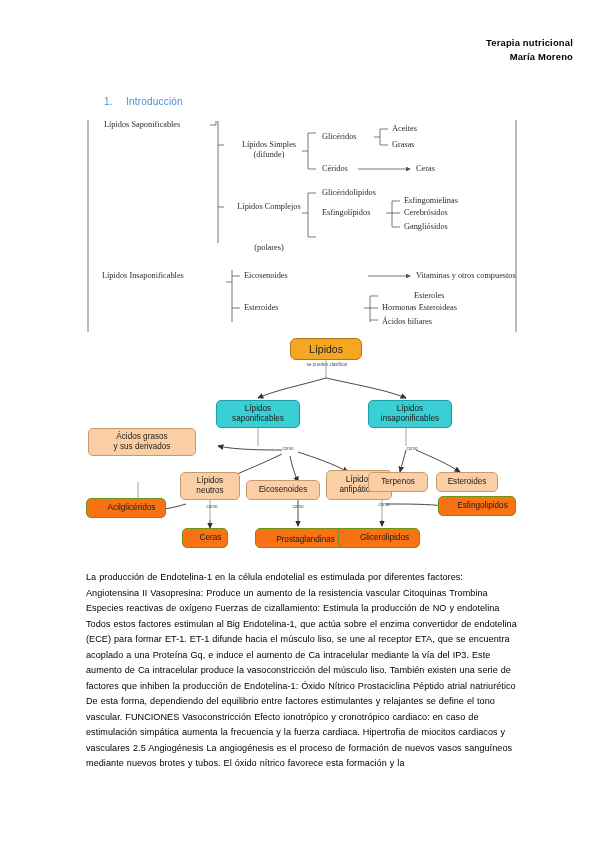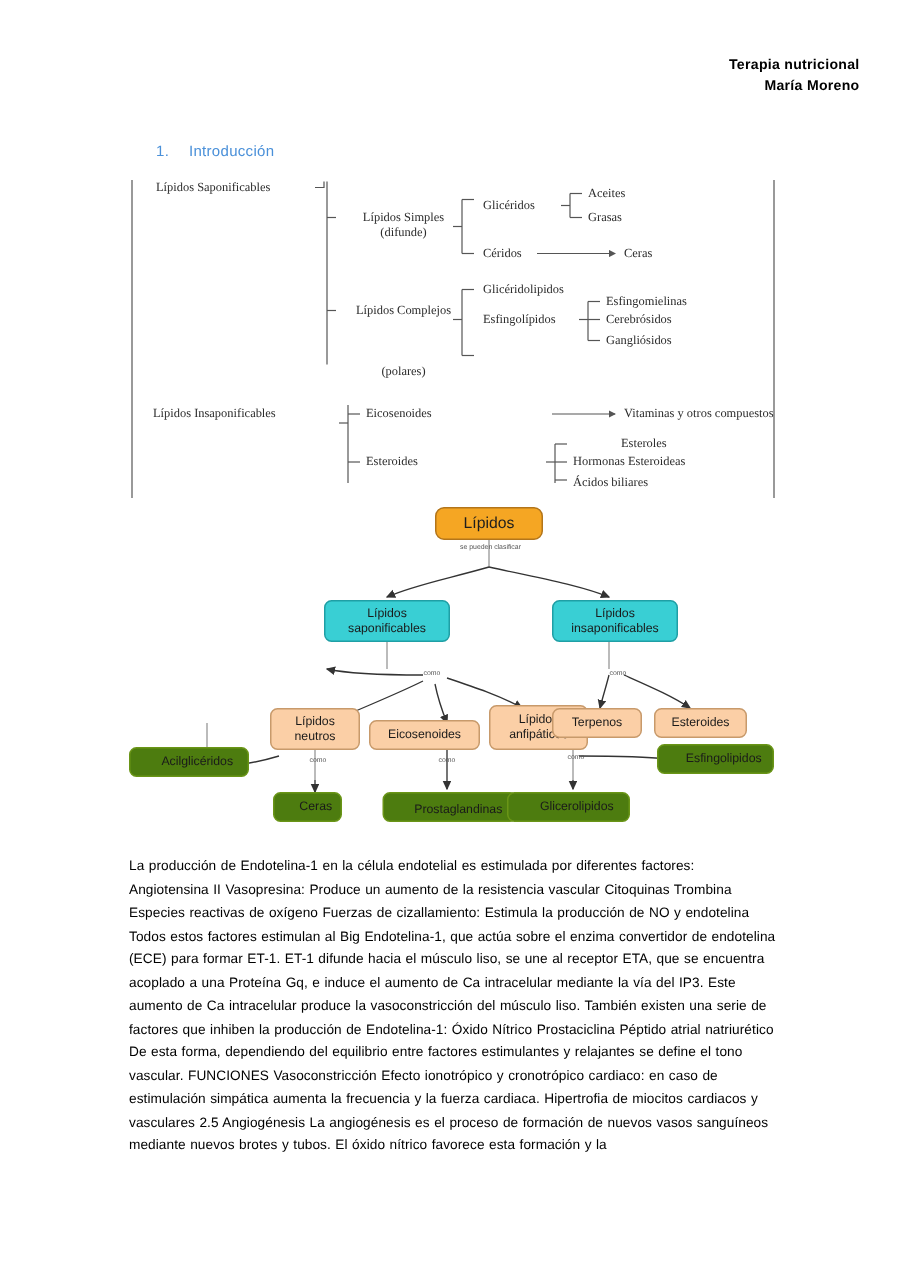--- a/index.html
+++ b/index.html
@@ -32,21 +32,21 @@
   .map svg.links{position:absolute;left:0;top:0;}
   .node{position:absolute;box-sizing:border-box;border-radius:5px;
         border:1px solid #8a8a8a;text-align:center;
         font-size:8.2px;line-height:10px;white-space:nowrap;
         display:flex;align-items:center;justify-content:center;
         padding:2px 5px;color:#1a1a1a;}
   .node.orange{background:#f5a623;border-color:#b3751a;color:#1e1e1e;
                font-size:10.5px;border-width:1.6px;border-radius:6px;}
   .node.cyan{background:#39cfd4;border-color:#1f9fa5;}
   .node.peach{background:#fbcfa6;border-color:#c89a6b;}
-  .node.green{background:#4d7c0f;border-color:#6a9517;padding-left:16px;}
+  .node.green{background:#f97316;border-color:#6a9517;padding-left:16px;}
   .node .ml{white-space:pre-line;}
   .edge-lbl{position:absolute;font-size:4.6px;color:#555;white-space:nowrap;
             line-height:5.6px;text-align:center;}
 
   
   .body-text{position:absolute;left:86px;top:570px;width:432px;
              font-size:9.1px;line-height:15.5px;text-align:left;
              letter-spacing:.05px;word-spacing:.4px;}
 </style>
 </head>
@@ -194,20 +194,24 @@
 saponificables</span>
     </div>
     <div class="node cyan" style="left:282px;top:68px;width:84px;height:28px;">
       <span class="ml">Lípidos
 insaponificables</span>
     </div>
 
     <div class="edge-lbl" style="left:190px;top:114px;width:24px;">como</div>
     <div class="edge-lbl" style="left:314px;top:114px;width:24px;">como</div>
 
+    <div class="node peach" style="left:2px;top:96px;width:108px;height:28px;">
+      <span class="ml">Ácidos grasos
+y sus derivados</span>
+    </div>
     <div class="node peach" style="left:94px;top:140px;width:60px;height:28px;">
       <span class="ml">Lípidos
 neutros</span>
     </div>
     <div class="node peach" style="left:160px;top:148px;width:74px;height:20px;">
       <span class="ml">Eicosenoides</span>
     </div>
     <div class="node peach" style="left:240px;top:138px;width:66px;height:30px;">
       <span class="ml">Lípidos
 anfipáticos</span>

